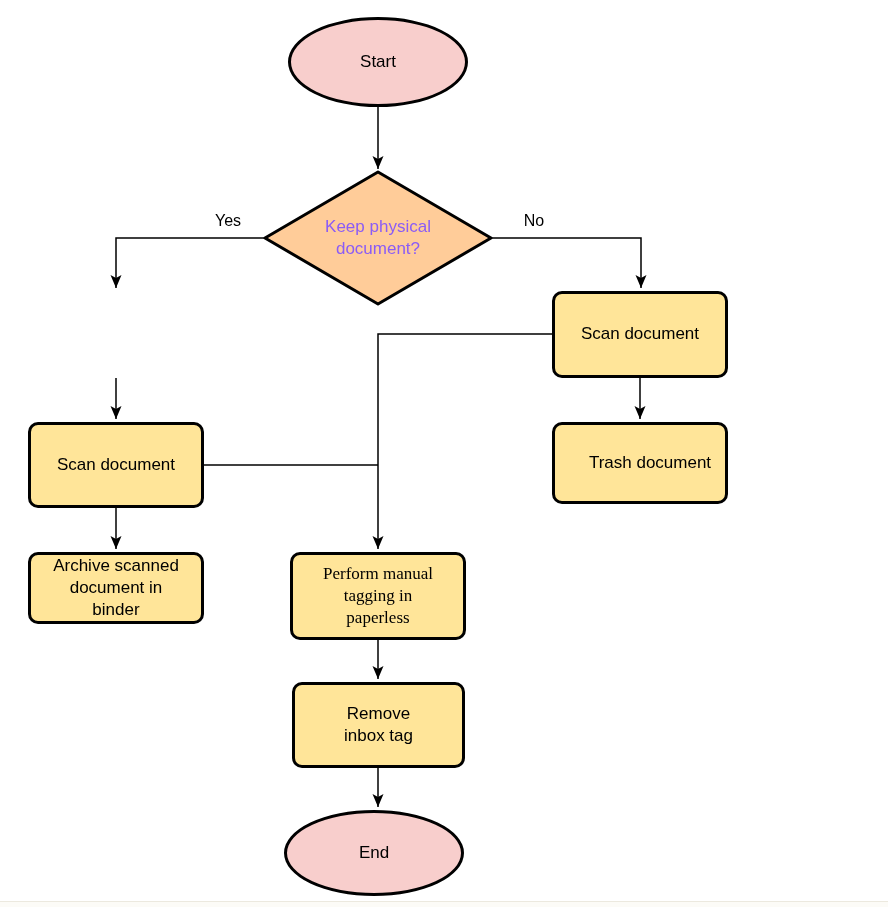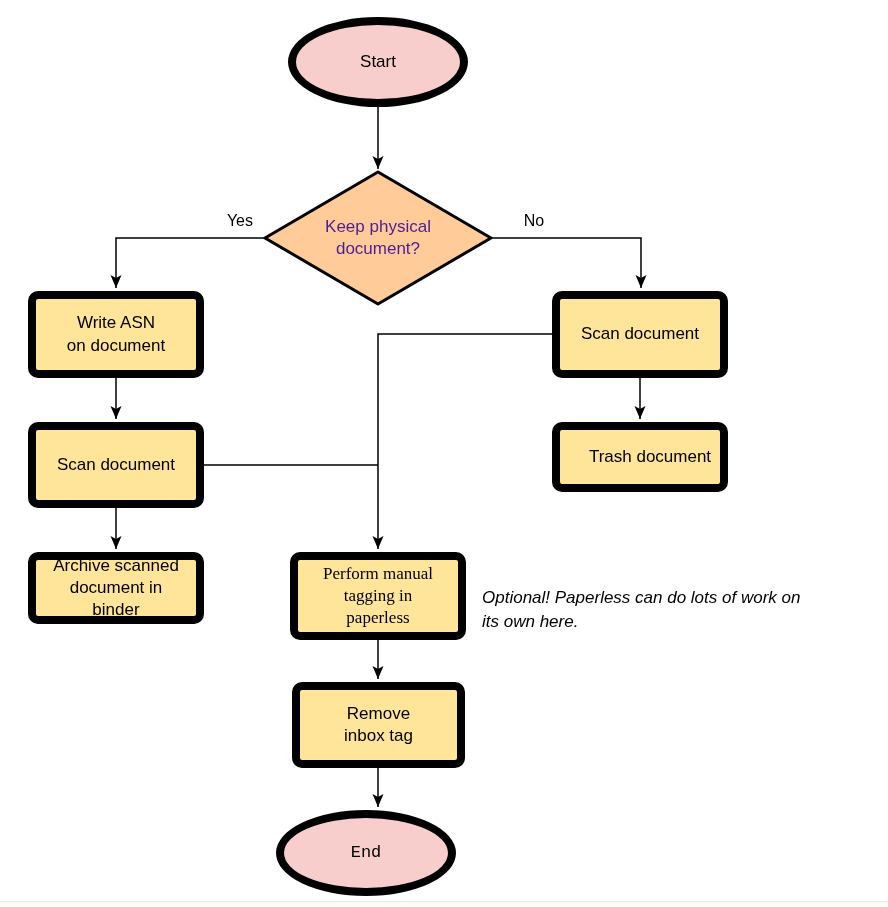--- a/index.html
+++ b/index.html
@@ -21,21 +21,21 @@
     width: 888px;
     height: 907px;
   }
   .node {
     position: absolute;
     display: flex;
     align-items: center;
     justify-content: center;
     text-align: center;
     box-sizing: border-box;
-    border: 8px solid #000000;
+    border: 3px solid #000000;
     color: #000000;
     font-size: 17px;
     line-height: 1.3;
     white-space: pre-line;
   }
   .process {
     background: #FFE599;
     border-radius: 10px;
   }
   .terminator {
@@ -46,30 +46,30 @@
     position: absolute;
     left: 272px; top: 198px;
     width: 212px; height: 80px;
     display: flex;
     align-items: center;
     justify-content: center;
     text-align: center;
     font-size: 17px;
     line-height: 1.3;
     white-space: pre-line;
-    color: #4c1d95;
+    color: #8b5cf6;
   }
   .edge-label {
     position: absolute;
     width: 50px;
     text-align: center;
     font-size: 16px;
     color: #000000;
   }
-  .edge-label.yes { left: 203px; top: 212px; text-align: right; }
+  .edge-label.yes { left: 203px; top: 212px; }
   .edge-label.no  { left: 509px; top: 212px; }
   .annotation {
     position: absolute;
     left: 482px; top: 586px;
     width: 404px;
     font-size: 17px;
     font-style: italic;
     line-height: 1.42;
     color: #000000;
     white-space: pre-line;
@@ -81,24 +81,24 @@
     background: #FCFBF7;
     border-top: 1px solid #ECE9DF;
   }
 
   
   .n-start        { left: 288px; top: 17px;  width: 180px; height: 90px; }
   .n-write-asn    { left: 28px;  top: 291px; width: 176px; height: 87px; }
   .n-scan-left    { left: 28px;  top: 422px; width: 176px; height: 86px; }
   .n-archive      { left: 28px;  top: 552px; width: 176px; height: 72px; }
   .n-scan-right   { left: 552px; top: 291px; width: 176px; height: 87px; }
-  .n-trash        { left: 552px; top: 422px; width: 176px; height: 70px; padding-left: 20px; }
+  .n-trash        { left: 552px; top: 422px; width: 176px; height: 82px; padding-left: 20px; }
   .n-tagging      { left: 290px; top: 552px; width: 176px; height: 88px; font-family: Liberation Serif, serif; }
   .n-remove-inbox { left: 292px; top: 682px; width: 173px; height: 86px; }
-  .n-end          { left: 276px; top: 810px; width: 180px; height: 86px; font-family: Liberation Mono, monospace; }
+  .n-end          { left: 284px; top: 810px; width: 180px; height: 86px; }
 </style>
 </head>
 <body>
 
 <div class="canvas">
 
   <svg class="edges" viewBox="0 0 888 907" xmlns="http://www.w3.org/2000/svg">
     <defs>
       <marker id="arrow" markerUnits="userSpaceOnUse" markerWidth="14" markerHeight="12" refX="13" refY="5.5" orient="auto">
         <path d="M0,0 L13,5.5 L0,11 L3,5.5 Z" fill="#000000"></path>
@@ -117,22 +117,20 @@
     <path d="M204,465 L378,465" fill="none" stroke="#000" stroke-width="1.5"></path>
     <path d="M378,640 L378,679" fill="none" stroke="#000" stroke-width="1.5" marker-end="url(#arrow)"></path>
     <path d="M378,768 L378,807" fill="none" stroke="#000" stroke-width="1.5" marker-end="url(#arrow)"></path>
   </svg>
 
   <div class="node terminator n-start">Start</div>
 
   <div class="diamond-label">Keep physical
 document?</div>
 
-  <div class="node process n-write-asn">Write ASN
-on document</div>
 
   <div class="node process n-scan-left">Scan document</div>
 
   <div class="node process n-archive">Archive scanned
 document in
 binder</div>
 
   <div class="node process n-scan-right">Scan document</div>
 
   <div class="node process n-trash">Trash document</div>
@@ -142,17 +140,15 @@
 paperless</div>
 
   <div class="node process n-remove-inbox">Remove
 inbox tag</div>
 
   <div class="node terminator n-end">End</div>
 
   <div class="edge-label yes">Yes</div>
   <div class="edge-label no">No</div>
 
-  <div class="annotation">Optional! Paperless can do lots of work on
-its own here.</div>
 
   <div class="bottom-strip"></div>
 </div>
 
 </body></html>

